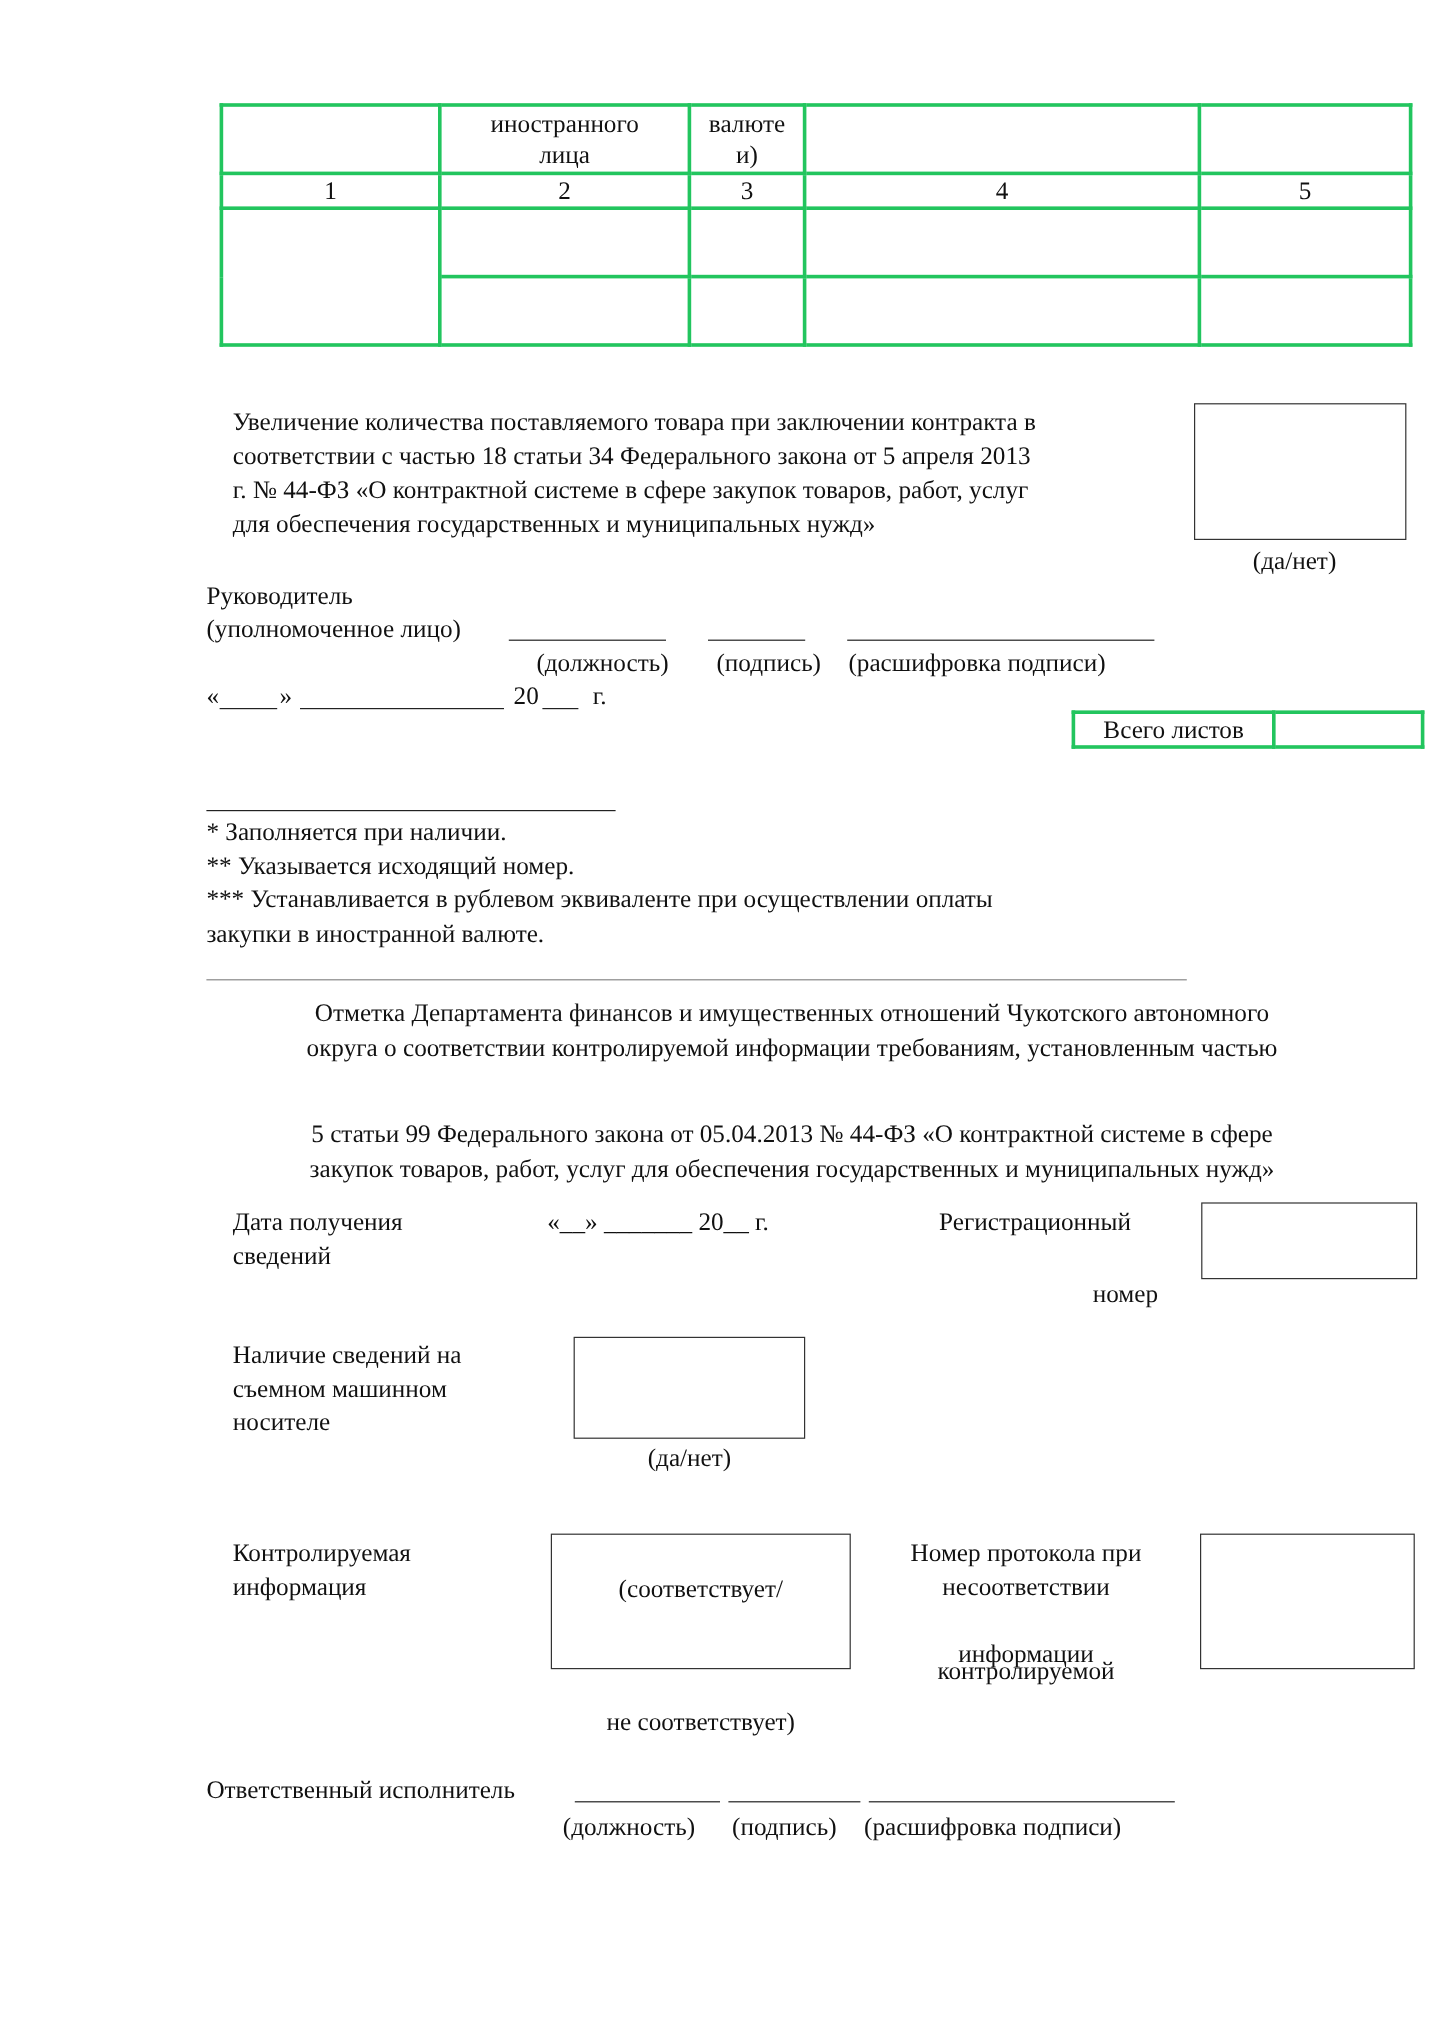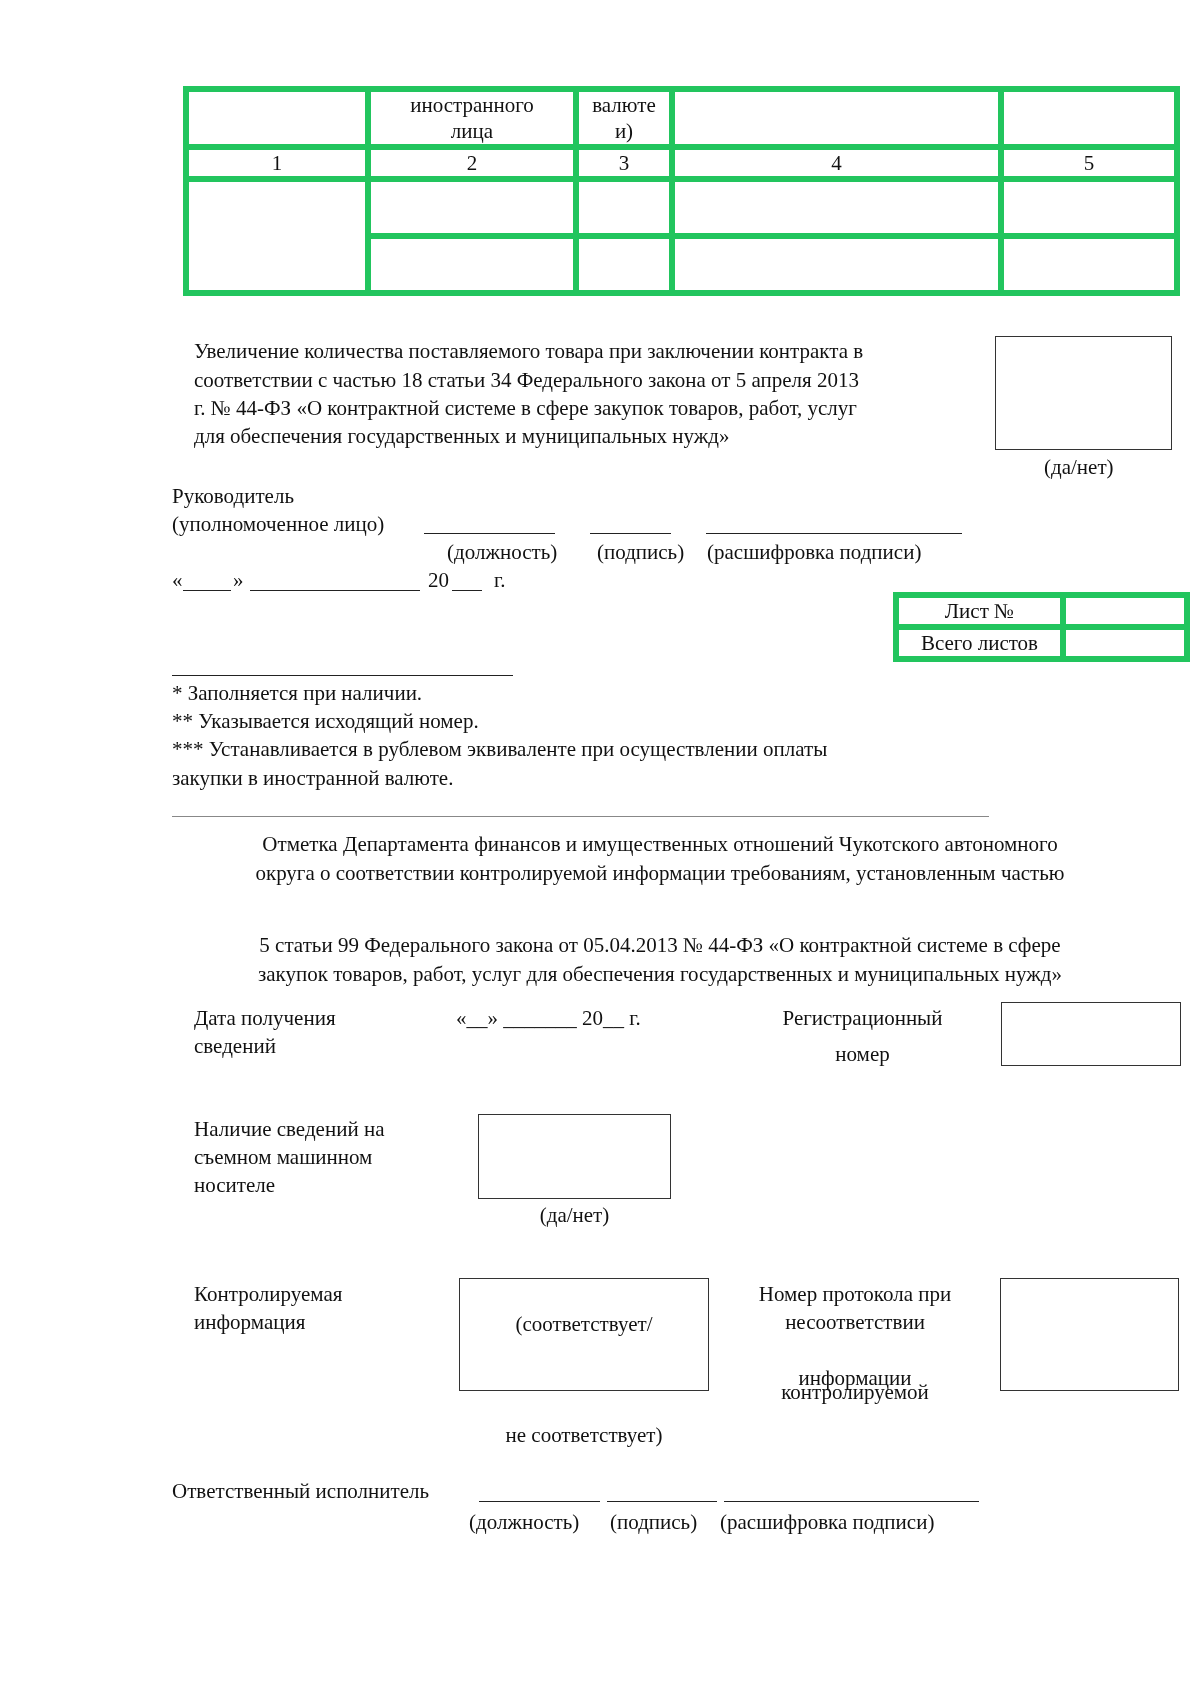--- a/index.html
+++ b/index.html
@@ -3,21 +3,21 @@
 <meta charset="utf-8">
 <style>
   html, body { margin:0; padding:0; background:#ffffff; }
   body { width:1200px; height:1698px; position:relative; overflow:hidden;
          font-family:"Liberation Serif", "DejaVu Serif", serif; color:#111; font-size:21px; }
   .abs { position:absolute; }
   .t { position:absolute; white-space:nowrap; line-height:28px; }
   .ln { position:absolute; height:0; border-top:1px solid #222; }
   .box { position:absolute; border:1px solid #333; box-sizing:border-box; background:#fff; }
   table.grid { position:absolute; border-collapse:collapse; table-layout:fixed; }
-  table.grid td { border:6px solid #22c55e; padding:0; text-align:center; vertical-align:middle;
+  table.grid td { border:3px solid #22c55e; padding:0; text-align:center; vertical-align:middle;
                   font-size:21px; line-height:26px; }
   .center { text-align:center; }
 </style>
 </head>
 <body>
 
 <table class="grid" style="left:183px; top:86px; width:991px;">
   <colgroup>
     <col style="width:182px">
       <col style="width:208px">
@@ -89,24 +89,20 @@
   <div class="ln" style="left:452px; top:590px; width:30px;"></div>
   <div class="t" style="left:494px; top:566px;">г.</div>
 </div>
 
 <table class="grid" style="left:893px; top:592px; width:291px;">
   <colgroup>
       <col style="width:167px">
       <col style="width:124px">
     </colgroup>
   <tbody>
-      <tr style="height:29px">
-    <td>Лист №</td>
-    <td></td>
-  </tr>
   <tr style="height:29px">
     <td>Всего листов</td>
     <td></td>
   </tr>
 </tbody>
   </table>
 
 <div class="ln" style="left:172px; top:675px; width:341px;"></div>
 <div>
   <div class="t" style="left:172px; top:679px;">* Заполняется при наличии.</div>
@@ -121,21 +117,21 @@
   <div class="center" style="line-height:28.5px;">Отметка Департамента финансов и имущественных отношений  Чукотского автономного</div>
   <div class="center" style="line-height:28.5px;">округа о соответствии контролируемой информации требованиям, установленным частью</div>
   <div class="center" style="line-height:28.5px;margin-top:44px;">5 статьи 99 Федерального закона от 05.04.2013 № 44-ФЗ «О контрактной системе в сфере</div>
   <div class="center" style="line-height:28.5px;">закупок товаров, работ, услуг для обеспечения государственных и муниципальных нужд»</div>
 </div>
 
 <div class="t" style="left:194px; top:1004px;">Дата получения</div>
 <div class="t" style="left:194px; top:1032px;">сведений</div>
 <div class="t" style="left:456px; top:1004px;">«__» _______ 20__ г.</div>
 <div class="t center" style="left:760px; top:1004px; width:205px;">Регистрационный</div>
-<div class="t center" style="left:760px; top:1040px; width:205px;">номер</div>
+<div class="t center" style="left:760px; top:1064px; width:205px;text-align:right;">номер</div>
 <div class="box" style="left:1001px; top:1002px; width:180px; height:64px;"></div>
 
 <div class="t" style="left:194px; top:1115px;">Наличие сведений на</div>
 <div class="t" style="left:194px; top:1143px;">съемном машинном</div>
 <div class="t" style="left:194px; top:1171px;">носителе</div>
 <div class="box" style="left:478px; top:1114px; width:193px; height:85px;"></div>
 <div class="t center" style="left:478px; top:1201px; width:193px;">(да/нет)</div>
 
 <div class="t" style="left:194px; top:1280px;">Контролируемая</div>
 <div class="t" style="left:194px; top:1308px;">информация</div>

